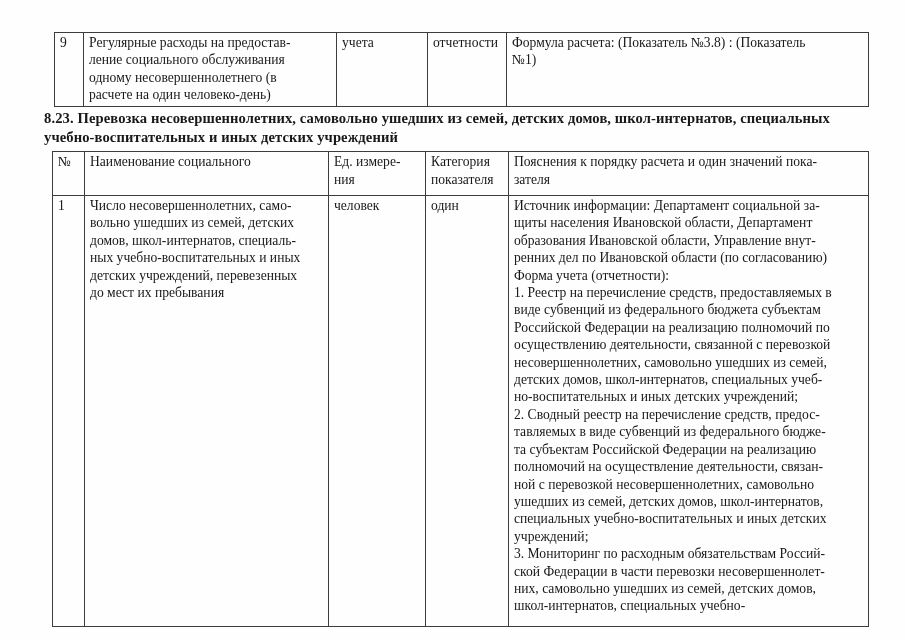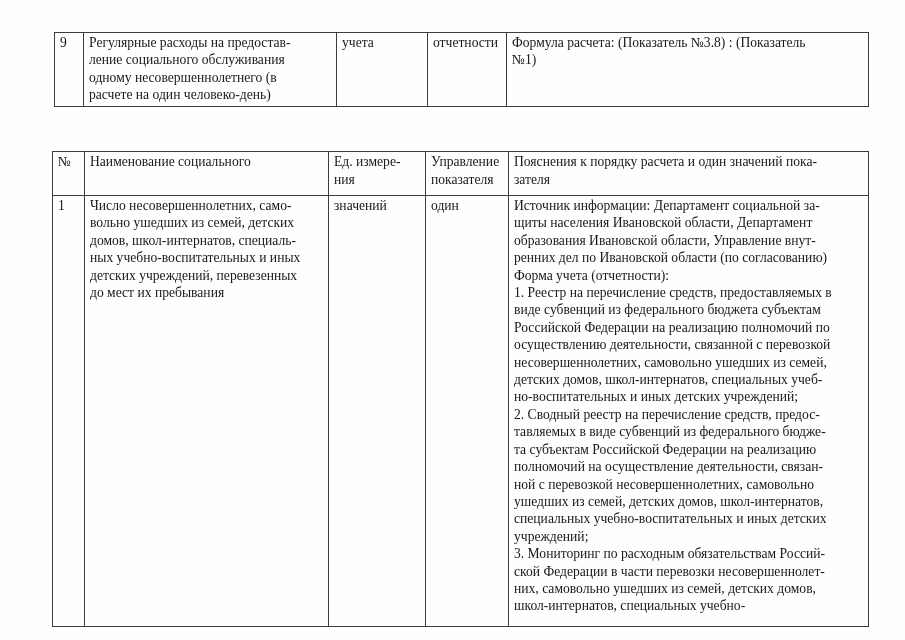--- a/index.html
+++ b/index.html
@@ -83,49 +83,51 @@
 одному несовершеннолетнего (в
 расчете на один человеко-день)</td>
       <td>учета</td>
       <td>отчетности</td>
       <td>Формула расчета: (Показатель №3.8) : (Показатель
 №1)</td>
     </tr>
   </tbody>
     </table>
 
+  <div class="section-heading">8.23. Перевозка несовершеннолетних, самовольно ушедших из семей, детских домов, школ-интернатов, специальных
+учебно-воспитательных и иных детских учреждений</div>
 
   <table class="doc-table t2">
     <colgroup>
       <col style="width:32px">
       <col style="width:244px">
       <col style="width:97px">
       <col style="width:83px">
       <col style="width:360px">
     </colgroup>
     <tbody>
         <tr class="hdr">
       <td class="cell-num">№</td>
       <td>Наименование социального</td>
       <td>Ед. измере-
 ния</td>
-      <td>Управление
+      <td>Категория
 показателя</td>
       <td>Пояснения к порядку расчета и один значений пока-
 зателя</td>
     </tr>
     <tr class="body">
       <td class="cell-num">1</td>
       <td>Число несовершеннолетних, само-
 вольно ушедших из семей, детских
 домов, школ-интернатов, специаль-
 ных учебно-воспитательных и иных
 детских учреждений, перевезенных
 до мест их пребывания</td>
-      <td>значений</td>
+      <td>человек</td>
       <td>один</td>
       <td>Источник информации: Департамент социальной за-
 щиты населения Ивановской области, Департамент
 образования Ивановской области, Управление внут-
 ренних дел по Ивановской области (по согласованию)
 Форма учета (отчетности):
 1. Реестр на перечисление средств, предоставляемых в
 виде субвенций из федерального бюджета субъектам
 Российской Федерации на реализацию полномочий по
 осуществлению деятельности, связанной с перевозкой

